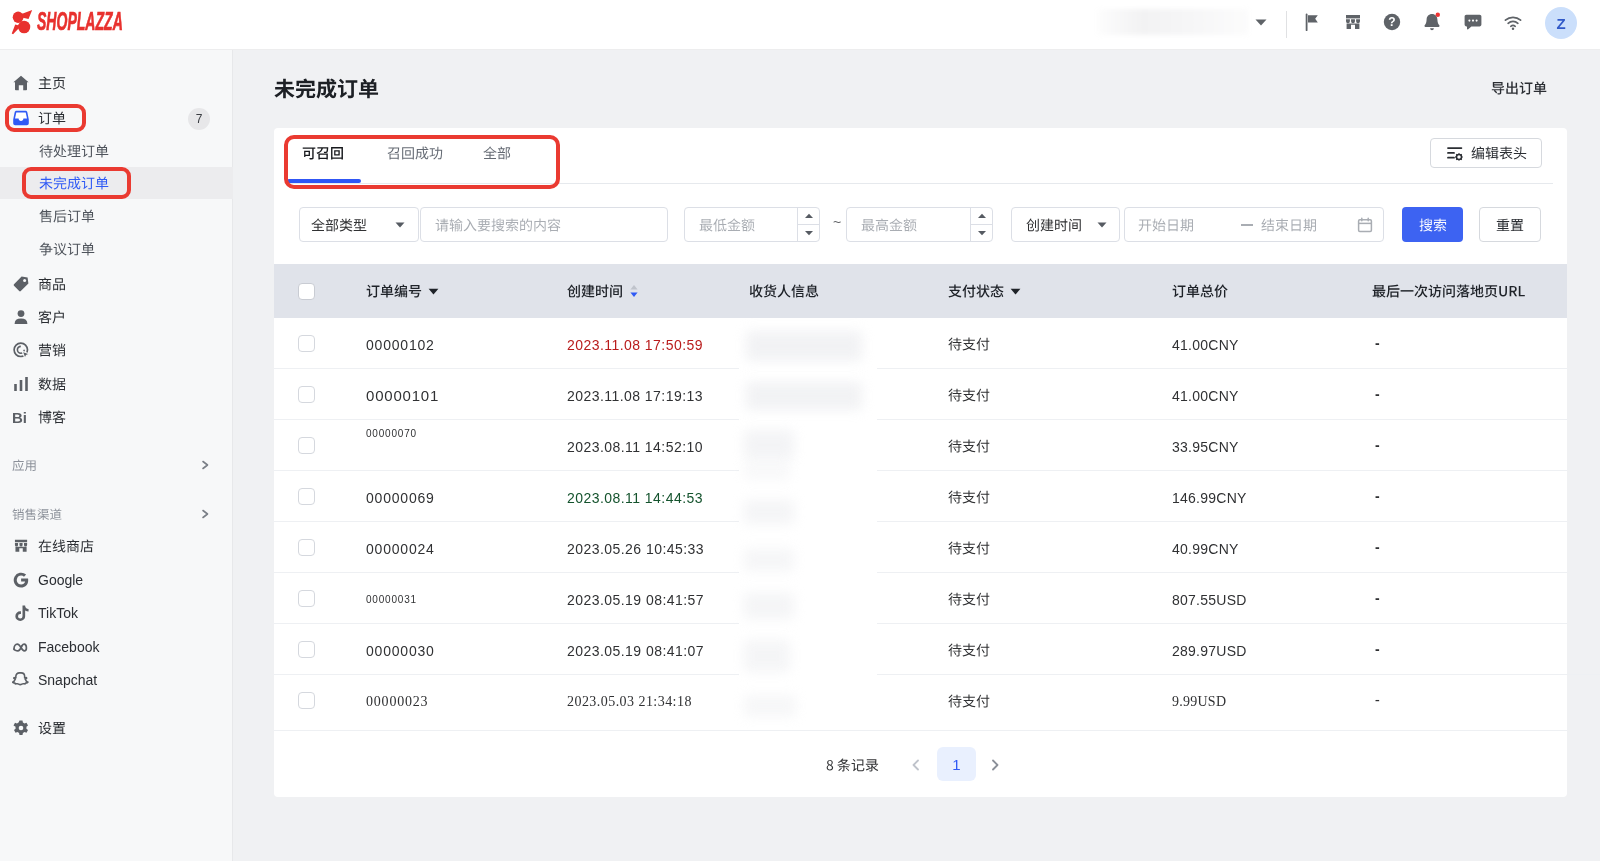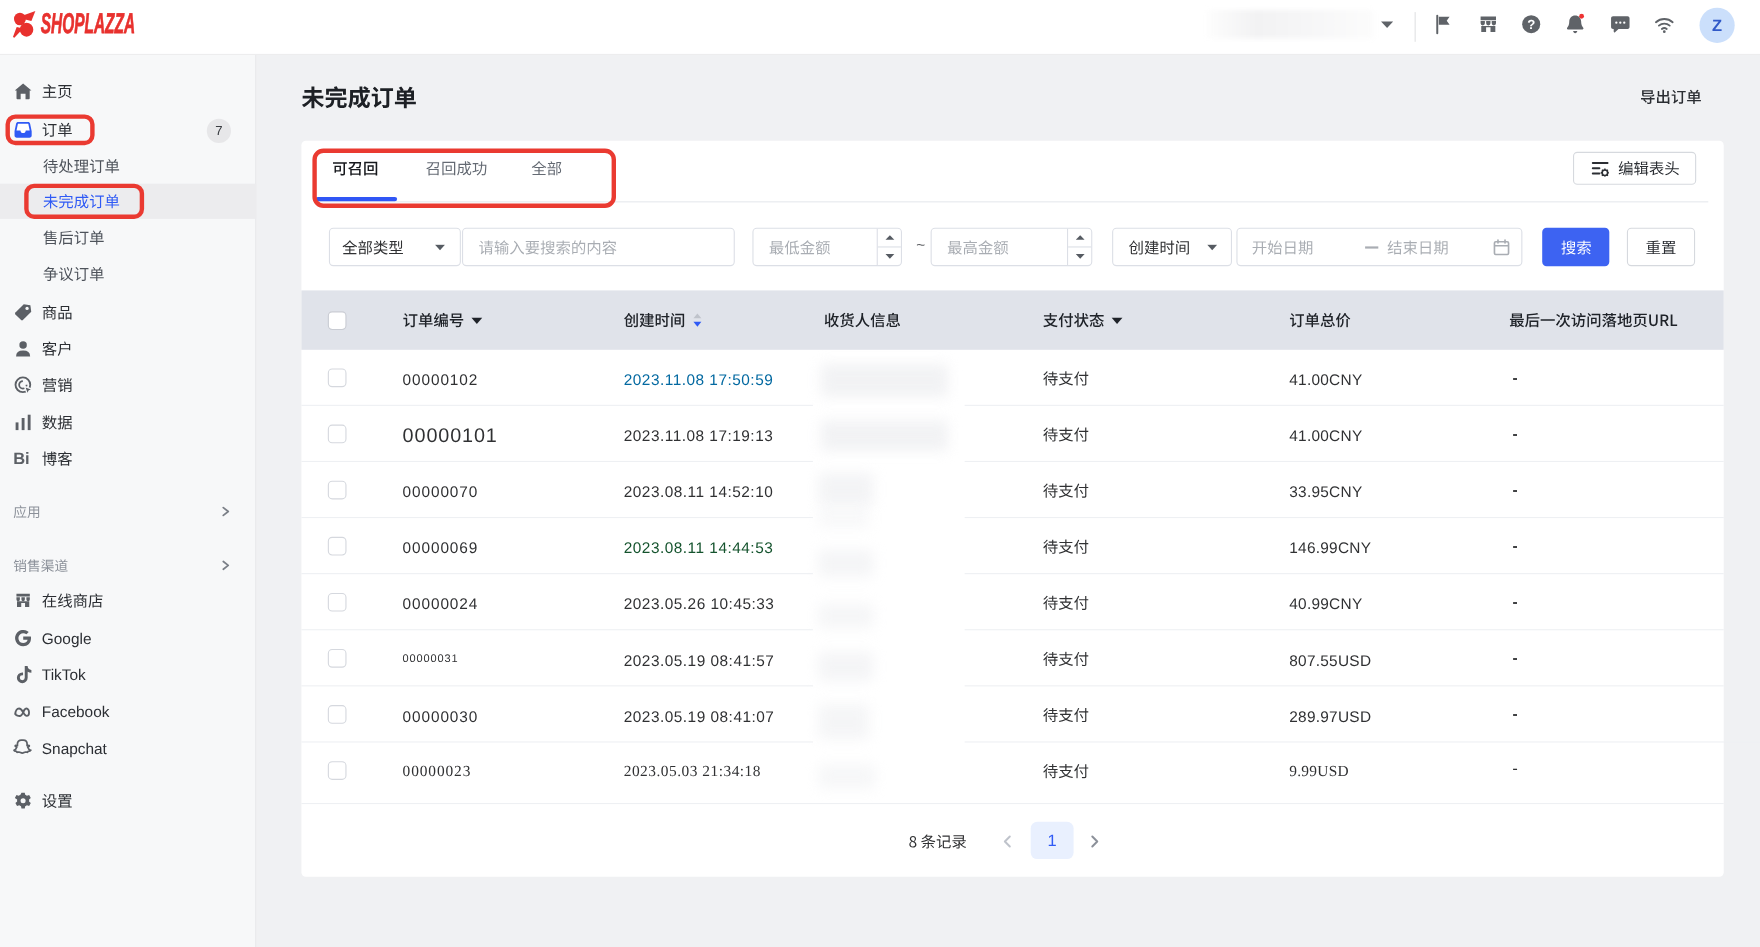--- a/index.html
+++ b/index.html
@@ -588,52 +588,52 @@
           <use href="#M9875" x="8000"></use>
           <use href="#M55" x="9000"></use>
           <use href="#M52" x="9733"></use>
           <use href="#M4c" x="10389"></use>
         </g>
       </svg>
     </div>
     <div class="ab" style="left:0;top:190px;width:1293px;height:51px;border-bottom:1px solid #eef0f3">
       <div style="position:absolute;left:24px;top:17px;width:17px;height:17px;background:#fff;border:1px solid #d5d8de;border-radius:4px"></div>
       <div style="position:absolute;left:92px;top:19px;font-size:14px;color:#303133;line-height:16px;letter-spacing:.8px">00000102</div>
-      <div style="position:absolute;left:293px;top:19px;font-size:14px;color:#0369a1;line-height:16px;letter-spacing:.45px">2023.11.08 17:50:59</div>
+      <div style="position:absolute;left:293px;top:19px;font-size:14px;color:#b91c1c;line-height:16px;letter-spacing:.45px">2023.11.08 17:50:59</div>
       <div class="fx" style="left:674px;top:0;height:51px">
         <svg width="42" height="14" viewBox="0 0 42 14">
           <g transform="translate(0,12.32) scale(0.014000,-0.014000)" fill="#303133">
             <use href="#R5f85" x="0"></use>
             <use href="#R652f" x="1000"></use>
             <use href="#R4ed8" x="2000"></use>
           </g>
         </svg>
       </div>
       <div style="position:absolute;left:898px;top:19px;font-size:14px;color:#303133;line-height:16px;letter-spacing:.25px">41.00CNY</div>
       <div style="position:absolute;left:1101px;top:17px;font-size:14px;font-weight:bold;color:#303133">-</div>
     </div>
     <div class="ab" style="left:0;top:241px;width:1293px;height:51px;border-bottom:1px solid #eef0f3">
       <div style="position:absolute;left:24px;top:17px;width:17px;height:17px;background:#fff;border:1px solid #d5d8de;border-radius:4px"></div>
-      <div style="position:absolute;left:92px;top:19px;font-size:18px;color:#303133;line-height:16px;letter-spacing:.8px">00000101</div>
+      <div style="position:absolute;left:92px;top:19px;font-size:15px;color:#303133;line-height:16px;letter-spacing:.8px">00000101</div>
       <div style="position:absolute;left:293px;top:19px;font-size:14px;color:#303133;line-height:16px;letter-spacing:.45px">2023.11.08 17:19:13</div>
       <div class="fx" style="left:674px;top:0;height:51px">
         <svg width="42" height="14" viewBox="0 0 42 14">
           <g transform="translate(0,12.32) scale(0.014000,-0.014000)" fill="#303133">
             <use href="#R5f85" x="0"></use>
             <use href="#R652f" x="1000"></use>
             <use href="#R4ed8" x="2000"></use>
           </g>
         </svg>
       </div>
       <div style="position:absolute;left:898px;top:19px;font-size:14px;color:#303133;line-height:16px;letter-spacing:.25px">41.00CNY</div>
       <div style="position:absolute;left:1101px;top:17px;font-size:14px;font-weight:bold;color:#303133">-</div>
     </div>
     <div class="ab" style="left:0;top:292px;width:1293px;height:51px;border-bottom:1px solid #eef0f3">
       <div style="position:absolute;left:24px;top:17px;width:17px;height:17px;background:#fff;border:1px solid #d5d8de;border-radius:4px"></div>
-      <div style="position:absolute;left:92px;top:19px;font-size:14px;color:#303133;line-height:16px;letter-spacing:.8px">00000070</div>
+      <div style="position:absolute;left:92px;top:6px;font-size:10px;color:#303133;line-height:16px;letter-spacing:.8px">00000070</div>
       <div style="position:absolute;left:293px;top:19px;font-size:14px;color:#303133;line-height:16px;letter-spacing:.45px">2023.08.11 14:52:10</div>
       <div class="fx" style="left:674px;top:0;height:51px">
         <svg width="42" height="14" viewBox="0 0 42 14">
           <g transform="translate(0,12.32) scale(0.014000,-0.014000)" fill="#303133">
             <use href="#R5f85" x="0"></use>
             <use href="#R652f" x="1000"></use>
             <use href="#R4ed8" x="2000"></use>
           </g>
         </svg>
       </div>

